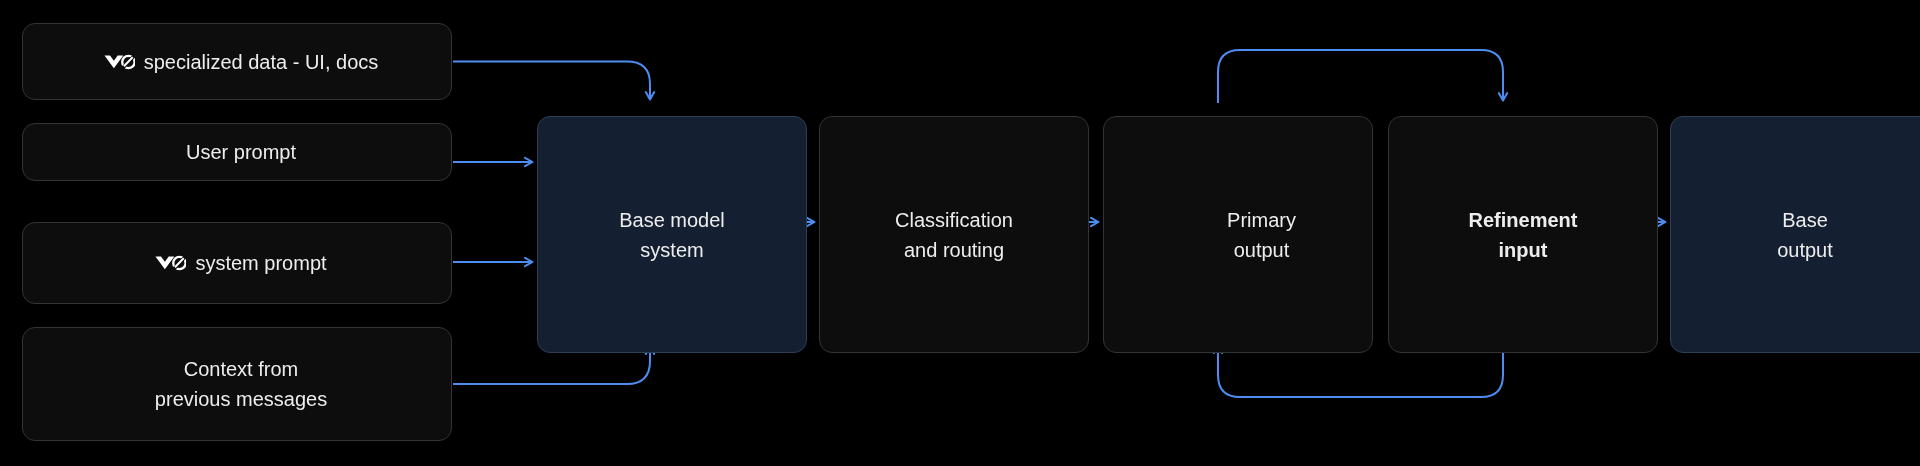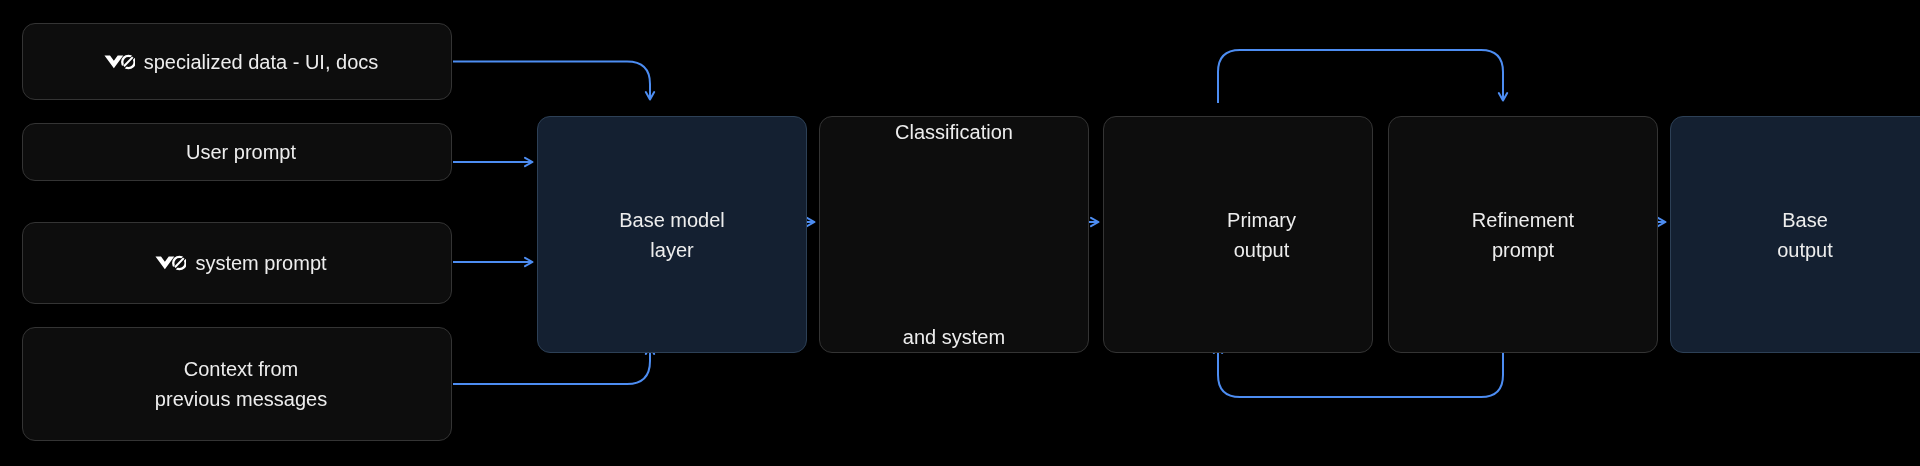--- a/index.html
+++ b/index.html
@@ -35,23 +35,23 @@
   #in1 { top: 23px;  height: 77px; }
   #in2 { top: 123px; height: 58px; }
   #in3 { top: 222px; height: 82px; }
   #in4 { top: 327px; height: 114px; }
   .node { top: 116px; width: 270px; height: 237px; }
   .node.hl {
     background: var(--highlight-fill, #142031);
     border-color: var(--highlight-border, #2d4056);
   }
   #node-base       { left: 537px; }
-  #node-class     { left: 819px; justify-content: space-between; }
+  #node-class     { left: 819px; }
   #node-primary   { left: 1103px; padding-left: 47px; }
-  #node-refine    { left: 1388px; }
+  #node-refine    { left: 1388px; font-weight: bold; }
   #node-final     { left: 1670px; }
   svg.arrows {
     position: absolute;
     left: 0; top: 0;
     width: 1920px; height: 466px;
     pointer-events: none;
   }
   svg.arrows path.flow {
     fill: none;
     stroke: var(--arrow, #4d8df2);
@@ -110,36 +110,36 @@
     </div>
   </div>
 
   <div class="ibox" id="in4">
     <div>Context from</div>
     <div>previous messages</div>
   </div>
 
   <div class="node hl" id="node-base">
     <div>Base model</div>
-    <div>layer</div>
+    <div>system</div>
   </div>
 
   <div class="node" id="node-class">
     <div>Classification</div>
-    <div>and system</div>
+    <div>and routing</div>
   </div>
 
   <div class="node" id="node-primary">
     <div>Primary</div>
     <div>output</div>
   </div>
 
   <div class="node" id="node-refine">
     <div>Refinement</div>
-    <div>prompt</div>
+    <div>input</div>
   </div>
 
   <div class="node hl" id="node-final">
     <div>Base</div>
     <div>output</div>
   </div>
 
 </div>
 
 </body></html>

